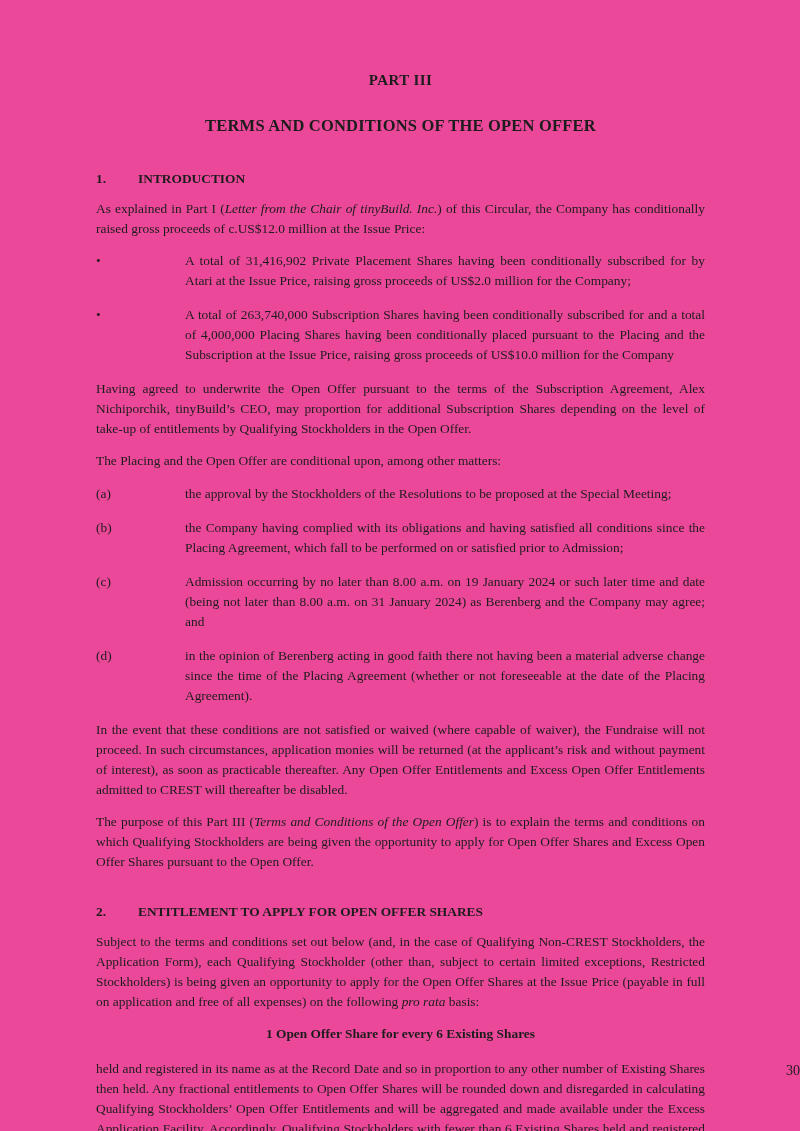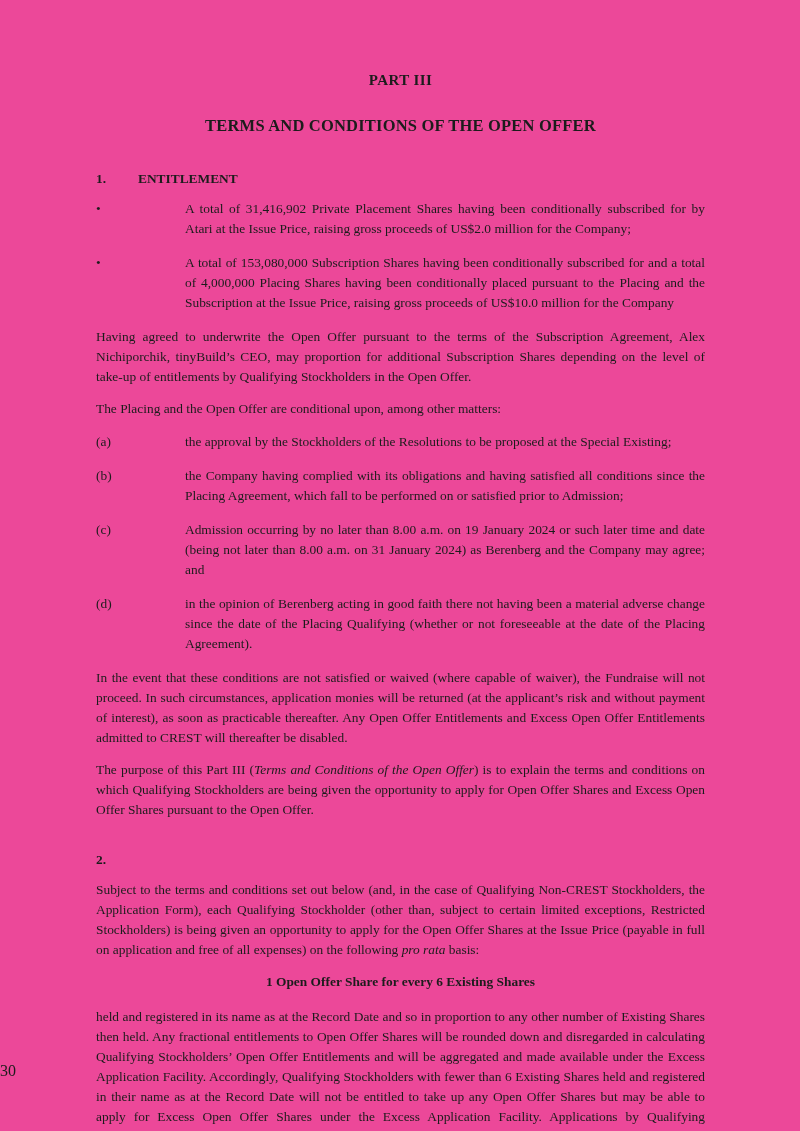--- a/index.html
+++ b/index.html
@@ -22,74 +22,76 @@
   .sec-heading .num { width: 42px; flex-shrink: 0; }
   .sec-heading.mt { margin-top: 30px; }
   .para { text-align: justify; margin: 0 0 12px 0; }
   .para.tight { margin-bottom: 13px; }
   .li { display: flex; margin: 0 0 14px 0; }
   .li .marker { width: 42px; flex-shrink: 0; }
   .li .litext { flex: 1; text-align: justify; margin-left: 47px; }
   .ratio { text-align: center; font-weight: bold; margin: 4px 0 15px 0; }
   .page-number {
     position: absolute; bottom: 50px; left: 0; right: 0;
-    text-align: left; font-size: 16px; color: #1c1c1c;
+    text-align: right; font-size: 14px; color: #1c1c1c;
   }
   em { font-style: italic; }
 </style>
 </head>
 <body>
 
 <div class="page">
   <div class="content">
 
     <h1 class="part-title">PART III</h1>
     <h2 class="doc-title">TERMS AND CONDITIONS OF THE OPEN OFFER</h2>
 
     <div class="sec-heading">
       <span class="num">1.</span>
-      <span class="txt">ENTITLEMENT</span>
+      <span class="txt">INTRODUCTION</span>
     </div>
 
+    <p class="para"><span>As explained in Part I (</span><em>Letter from the Chair of tinyBuild. Inc.</em><span>) of this Circular, the Company has conditionally raised gross proceeds of c.US$12.0 million at the Issue Price:</span></p>
 
     <div class="li">
       <span class="marker">•</span>
       <span class="litext">A total of 31,416,902 Private Placement Shares having been conditionally subscribed for by Atari at the Issue Price, raising gross proceeds of US$2.0 million for the Company;</span>
     </div>
     <div class="li">
       <span class="marker">•</span>
-      <span class="litext">A total of 153,080,000 Subscription Shares having been conditionally subscribed for and a total of 4,000,000 Placing Shares having been conditionally placed pursuant to the Placing and the Subscription at the Issue Price, raising gross proceeds of US$10.0 million for the Company</span>
+      <span class="litext">A total of 263,740,000 Subscription Shares having been conditionally subscribed for and a total of 4,000,000 Placing Shares having been conditionally placed pursuant to the Placing and the Subscription at the Issue Price, raising gross proceeds of US$10.0 million for the Company</span>
     </div>
 
     <p class="para">Having agreed to underwrite the Open Offer pursuant to the terms of the Subscription Agreement, Alex Nichiporchik, tinyBuild’s CEO, may proportion for additional Subscription Shares depending on the level of take-up of entitlements by Qualifying Stockholders in the Open Offer.</p>
     <p class="para tight">The Placing and the Open Offer are conditional upon, among other matters:</p>
 
     <div class="li">
       <span class="marker">(a)</span>
-      <span class="litext">the approval by the Stockholders of the Resolutions to be proposed at the Special Existing;</span>
+      <span class="litext">the approval by the Stockholders of the Resolutions to be proposed at the Special Meeting;</span>
     </div>
     <div class="li">
       <span class="marker">(b)</span>
       <span class="litext">the Company having complied with its obligations and having satisfied all conditions since the Placing Agreement, which fall to be performed on or satisfied prior to Admission;</span>
     </div>
     <div class="li">
       <span class="marker">(c)</span>
       <span class="litext">Admission occurring by no later than 8.00 a.m. on 19 January 2024 or such later time and date (being not later than 8.00 a.m. on 31 January 2024) as Berenberg and the Company may agree; and</span>
     </div>
     <div class="li">
       <span class="marker">(d)</span>
-      <span class="litext">in the opinion of Berenberg acting in good faith there not having been a material adverse change since the date of the Placing Qualifying (whether or not foreseeable at the date of the Placing Agreement).</span>
+      <span class="litext">in the opinion of Berenberg acting in good faith there not having been a material adverse change since the time of the Placing Agreement (whether or not foreseeable at the date of the Placing Agreement).</span>
     </div>
 
     <p class="para">In the event that these conditions are not satisfied or waived (where capable of waiver), the Fundraise will not proceed. In such circumstances, application monies will be returned (at the applicant’s risk and without payment of interest), as soon as practicable thereafter. Any Open Offer Entitlements and Excess Open Offer Entitlements admitted to CREST will thereafter be disabled.</p>
 
     <p class="para"><span>The purpose of this Part III (</span><em>Terms and Conditions of the Open Offer</em><span>) is to explain the terms and conditions on which Qualifying Stockholders are being given the opportunity to apply for Open Offer Shares and Excess Open Offer Shares pursuant to the Open Offer.</span></p>
 
     <div class="sec-heading mt">
       <span class="num">2.</span>
+      <span class="txt">ENTITLEMENT TO APPLY FOR OPEN OFFER SHARES</span>
     </div>
 
     <p class="para"><span>Subject to the terms and conditions set out below (and, in the case of Qualifying Non-CREST Stockholders, the Application Form), each Qualifying Stockholder (other than, subject to certain limited exceptions, Restricted Stockholders) is being given an opportunity to apply for the Open Offer Shares at the Issue Price (payable in full on application and free of all expenses) on the following </span><em>pro rata</em><span> basis:</span></p>
 
     <div class="ratio">1 Open Offer Share for every 6 Existing Shares</div>
 
     <p class="para">held and registered in its name as at the Record Date and so in proportion to any other number of Existing Shares then held. Any fractional entitlements to Open Offer Shares will be rounded down and disregarded in calculating Qualifying Stockholders’ Open Offer Entitlements and will be aggregated and made available under the Excess Application Facility. Accordingly, Qualifying Stockholders with fewer than 6 Existing Shares held and registered in their name as at the Record Date will not be entitled to take up any Open Offer Shares but may be able to apply for Excess Open Offer Shares under the Excess Application Facility. Applications by Qualifying Stockholders will be satisfied in full up to their Open Offer Entitlements.</p>
 
   </div>
 

